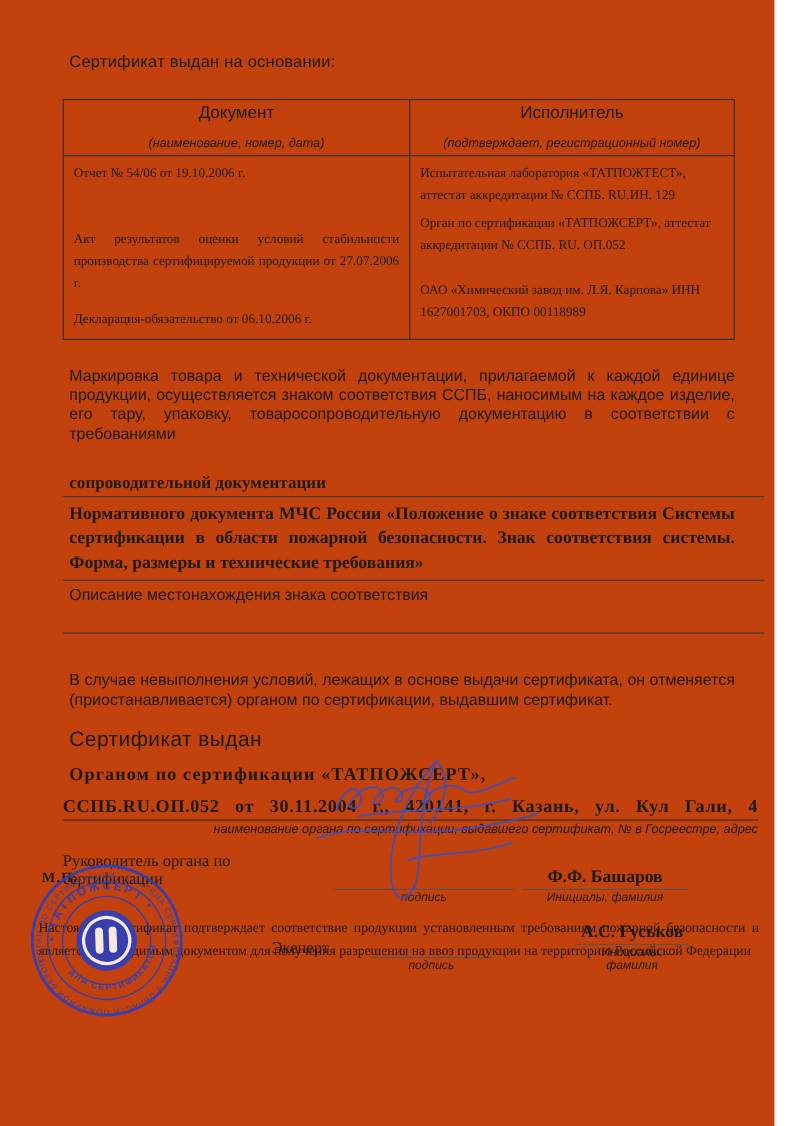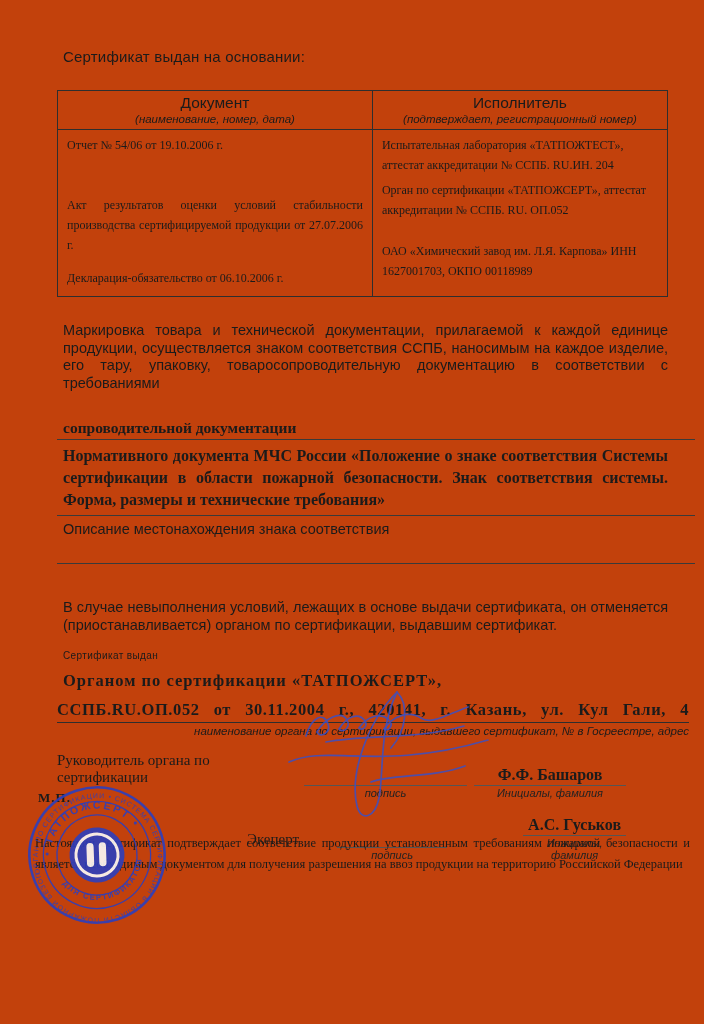--- a/index.html
+++ b/index.html
@@ -12,39 +12,39 @@
   p{ margin:0; }
   .sans{ font-family:"Liberation Sans", sans-serif; }
 
   .intro{ font-size:15px; margin-left:6px; letter-spacing:.2px; }
 
   
   table.basis{ border-collapse:collapse; width:611px; margin-top:25px; table-layout:fixed; }
   table.basis th, table.basis td{ border:1.6px solid #2e2e2e; vertical-align:top; }
   table.basis th{ padding:3px 6px 4px; font-weight:normal; }
   .th-title{ font-size:15.5px; }
-  .th-sub{ font-size:11.5px; font-style:italic; margin-top:1px; }
+  .th-sub{ font-size:11.5px; font-style:italic; margin-top:13px; }
   table.basis td{ padding:5px 9px 8px; font-family:"Liberation Serif", serif; font-size:12px; line-height:20px; }
   td .p1L{ margin-bottom:40px; }
   td .p2L{ text-align:justify; margin-bottom:13px; }
   td .p1R{ margin-bottom:5px; }
   td .p2R{ margin-bottom:21px; }
 
   
   .para{ margin-left:6px; width:605px; text-align:justify; }
   .marking{ margin-top:25px; font-size:14.5px; line-height:17.5px; }
   .ruled{ width:638px; border-bottom:1.6px solid #3a3a3a; }
   .normative{ margin-top:5px; padding-bottom:4px; }
   .normative p{ font-family:"Liberation Serif", serif; font-weight:bold; font-size:16px; line-height:22px; }
   .accomp{ margin-top:27px; padding-bottom:2px; }
   .accomp p{ font-family:"Liberation Serif", serif; font-weight:bold; font-size:15.5px; text-align:left; }
   .markloc{ margin-top:5px; font-size:14.5px; text-align:left; }
   .blankrule{ width:638px; height:26px; border-bottom:1.6px solid #3a3a3a; }
   .revoke{ margin-top:35px; font-size:14.5px; line-height:17.5px; }
-  .issued-label{ margin-top:16px; margin-left:6px; font-size:10px; letter-spacing:.4px; }
+  .issued-label{ margin-top:16px; margin-left:6px; font-size:19px; letter-spacing:.4px; }
   .issued-by{ margin-top:10px; margin-left:6px; font-family:"Liberation Serif", serif; font-weight:bold; font-size:16.5px; letter-spacing:1px; }
   .issued-details{ margin-top:9px; width:632px; font-family:"Liberation Serif", serif; font-weight:bold; font-size:16.5px;
     letter-spacing:.6px; word-spacing:3px; text-align:justify; text-align-last:justify;
     padding-bottom:2px; border-bottom:1.8px solid #2e2e2e; }
   .issued-caption{ width:632px; text-align:right; font-style:italic; font-size:11.5px; margin-top:2px; }
 
   
   .sig-row{ display:flex; align-items:flex-end; margin-top:15px; }
   .sig-row2{ margin-top:17px;gap:38px; }
   .sig-role{ width:247px; font-family:"Liberation Serif", serif; font-size:15px; padding-bottom:13px; }
@@ -89,21 +89,21 @@
         </tr>
       </thead>
       <tbody>
         <tr>
           <td>
             <p class="p1L">Отчет № 54/06 от 19.10.2006 г.</p>
             <p class="p2L">Акт результатов оценки условий стабильности производства сертифицируемой продукции  от  27.07.2006 г.</p>
             <p>Декларация-обязательство от 06.10.2006 г.</p>
           </td>
           <td>
-            <p class="p1R">Испытательная лаборатория «ТАТПОЖТЕСТ», аттестат аккредитации № ССПБ. RU.ИН. 204</p>
+            <p class="p1R">Испытательная лаборатория «ТАТПОЖТЕСТ», аттестат аккредитации № ССПБ. RU.ИН. 129</p>
             <p class="p2R">Орган по сертификации «ТАТПОЖСЕРТ», аттестат аккредитации № ССПБ. RU. ОП.052</p>
             <p>ОАО «Химический завод им. Л.Я. Карпова» ИНН 1627001703, ОКПО 00118989</p>
           </td>
         </tr>
       </tbody>
     </table>
 
     <p class="para sans marking">Маркировка товара и технической документации, прилагаемой к каждой единице продукции, осуществляется знаком соответствия ССПБ, наносимым на каждое изделие, его тару, упаковку, товаросопроводительную документацию в соответствии с требованиями</p>
 
     <div class="ruled accomp">

